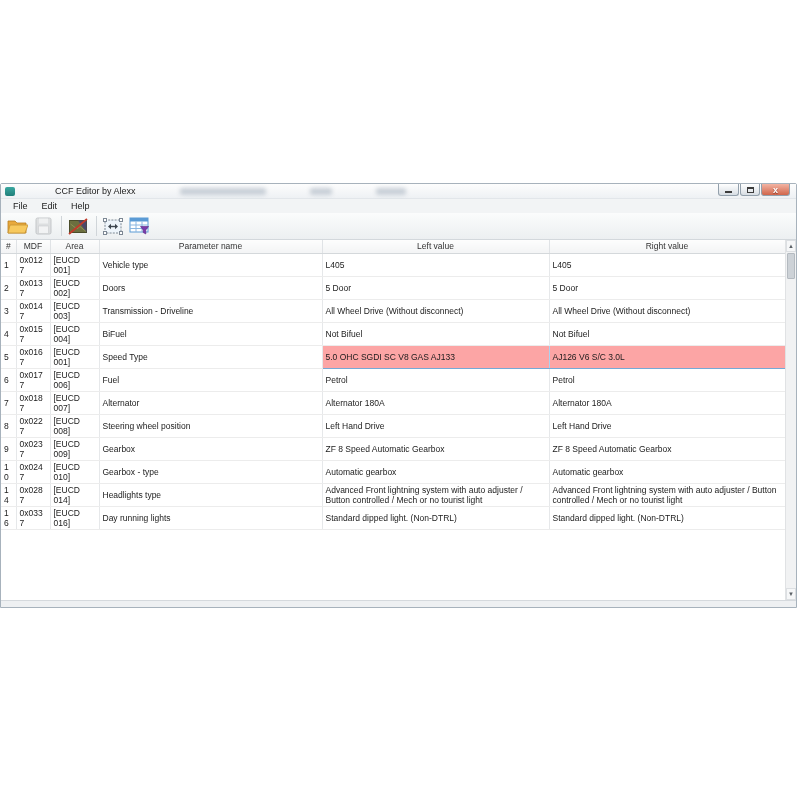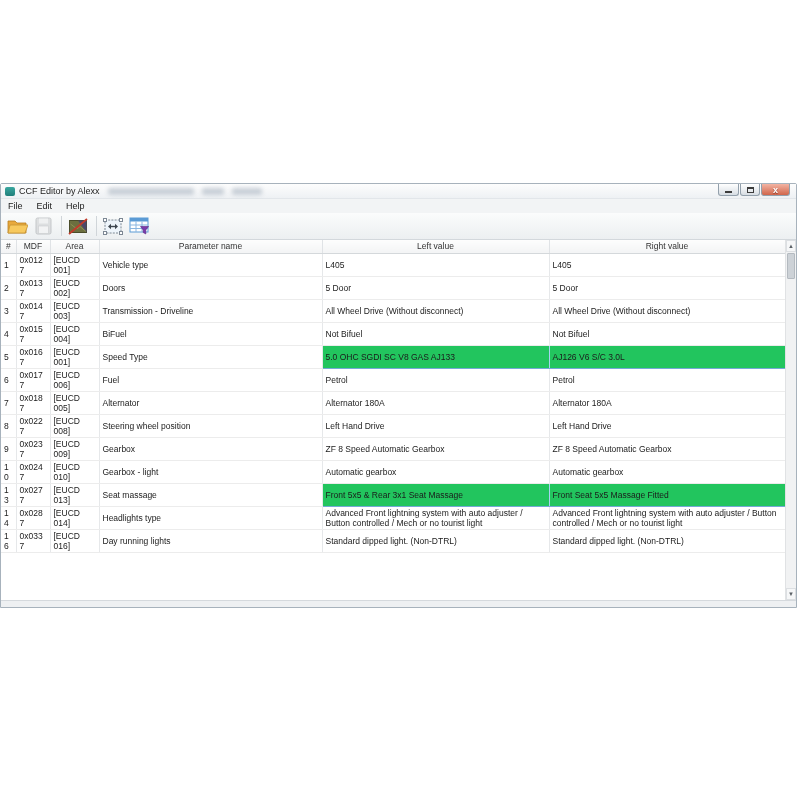--- a/index.html
+++ b/index.html
@@ -7,42 +7,42 @@
 
   .window {
     position:absolute; left:0; top:183px; width:797px; height:425px;
     border:1px solid #a7b2bc; background:#f4f5f6; border-radius:2px 2px 0 0;
   }
 
   
   .titlebar {
     position:absolute; left:0; top:0; right:0; height:15px;
     background:linear-gradient(#fdfdfd,#eef1f4); border-bottom:1px solid #e2e6ea;
-    display:flex; align-items:center; padding-left:4px;
+    display:flex; align-items:center; padding-left:4px;gap:36px;
   }
   .app-icon { width:10px; height:9px; background:linear-gradient(#3aa7a0,#1f7f7a); border-radius:2px; margin-right:4px; flex:0 0 auto; }
   .title-text { font-size:9px; color:#1c1c1c; white-space:nowrap; }
   .blur-blob { display:inline-block; height:7px; background:#b9c2cc; border-radius:2px; filter:blur(2px); opacity:.75; margin-left:8px; vertical-align:middle; }
   .b1{width:86px} .b2{width:22px} .b3{width:30px}
   .win-buttons { position:absolute; right:6px; top:0; display:flex; }
   .win-btn {
     height:12px; border:1px solid #93a0ac; border-top:none; border-radius:0 0 3px 3px;
     background:linear-gradient(#ffffff,#d7dde3); margin-left:1px;
     display:flex; align-items:center; justify-content:center; font-size:8px; color:#333; cursor:pointer;
   }
   .btn-min{width:21px} .btn-max{width:20px}
   .btn-close{width:29px; background:linear-gradient(#f3b3a2,#d0664c); color:#fff;}
   .glyph-min{width:7px;height:2px;background:#3c3c3c;margin-top:4px;}
   .glyph-max{width:7px;height:6px;border:1px solid #3c3c3c;border-top-width:2px;}
   .glyph-close{font-size:9px;font-weight:bold;color:#fff;line-height:10px;text-shadow:0 1px 1px rgba(90,20,10,.6);}
 
   
   .menubar {
     position:absolute; left:0; top:15px; right:0; height:14px;
-    background:#f2f4f5; display:flex; align-items:center; 
+    background:#f2f4f5; display:flex; align-items:center; padding-left:5px;
   }
   .menu-item { font-size:9px; color:#222; padding:1px 7px; cursor:default; }
 
   
   .toolbar {
     position:absolute; left:0; top:29px; right:0; height:27px;
     background:linear-gradient(#fbfcfc,#ecefF1); border-bottom:1px solid #d3d8dc;
     display:flex; align-items:center; padding-left:4px;
   }
   .tool-btn { width:24px; height:24px; display:flex; align-items:center; justify-content:center; margin-right:2px; border-radius:2px; }
@@ -55,21 +55,21 @@
   th {
     height:13px; font-size:8.5px; font-weight:normal; color:#333; text-align:center;
     background:linear-gradient(#fdfdfd,#f3f4f5); border-right:1px solid #e0e3e6; border-bottom:1px solid #d4d8db;
     overflow:hidden; white-space:nowrap; padding:0 2px;
   }
   td {
     font-size:8.5px; line-height:10px; color:#1b1b1b; padding:1px 3px;
     border-right:1px solid #e6e8ea; border-bottom:1px solid #ececec;
     overflow:hidden; vertical-align:middle; word-wrap:break-word;
   }
-  td.hl { background:#22c55e; border-bottom-color:#74a9d6; border-right-color:#a9d2f0; }
+  td.hl { background:#fca5a5; border-bottom-color:#74a9d6; border-right-color:#a9d2f0; }
 
   
   .scrollbar { position:absolute; top:0; right:0; width:11px; bottom:0; background:#f1f2f3; border-left:1px solid #e0e2e4; }
   .sb-btn { position:absolute; left:0; right:0; height:12px; background:#f6f7f8; border:1px solid #dcdfe2; display:flex; align-items:center; justify-content:center; font-size:6px; color:#5b6166; }
   .sb-up{top:0;} .sb-down{bottom:0;}
   .sb-thumb { position:absolute; left:1px; right:1px; top:13px; height:26px; background:#cdd2d7; border:1px solid #b4bac0; border-radius:1px; }
 
   
   .statusbar { position:absolute; left:0; right:0; bottom:0; height:7px; background:#eef0f2; border-top:1px solid #d5d9dd; }
 </style>
@@ -217,21 +217,21 @@
             <td>6</td>
             <td>0x0177</td>
             <td>[EUCD 006]</td>
             <td>Fuel</td>
             <td>Petrol</td>
             <td>Petrol</td>
           </tr>
           <tr>
             <td>7</td>
             <td>0x0187</td>
-            <td>[EUCD 005]</td>
+            <td>[EUCD 007]</td>
             <td>Alternator</td>
             <td>Alternator 180A</td>
             <td>Alternator 180A</td>
           </tr>
           <tr>
             <td>8</td>
             <td>0x0227</td>
             <td>[EUCD 008]</td>
             <td>Steering wheel position</td>
             <td>Left Hand Drive</td>
@@ -242,31 +242,23 @@
             <td>0x0237</td>
             <td>[EUCD 009]</td>
             <td>Gearbox</td>
             <td>ZF 8 Speed Automatic Gearbox</td>
             <td>ZF 8 Speed Automatic Gearbox</td>
           </tr>
           <tr>
             <td>10</td>
             <td>0x0247</td>
             <td>[EUCD 010]</td>
-            <td>Gearbox - light</td>
+            <td>Gearbox - type</td>
             <td>Automatic gearbox</td>
             <td>Automatic gearbox</td>
-          </tr>
-          <tr>
-            <td>13</td>
-            <td>0x0277</td>
-            <td>[EUCD 013]</td>
-            <td>Seat massage</td>
-            <td class="hl">Front 5x5 &amp; Rear 3x1 Seat Massage</td>
-            <td class="hl">Front Seat 5x5 Massage Fitted</td>
           </tr>
           <tr>
             <td>14</td>
             <td>0x0287</td>
             <td>[EUCD 014]</td>
             <td>Headlights type</td>
             <td>Advanced Front lightning system with auto adjuster / Button controlled / Mech or no tourist light</td>
             <td>Advanced Front lightning system with auto adjuster / Button controlled / Mech or no tourist light</td>
           </tr>
           <tr>

